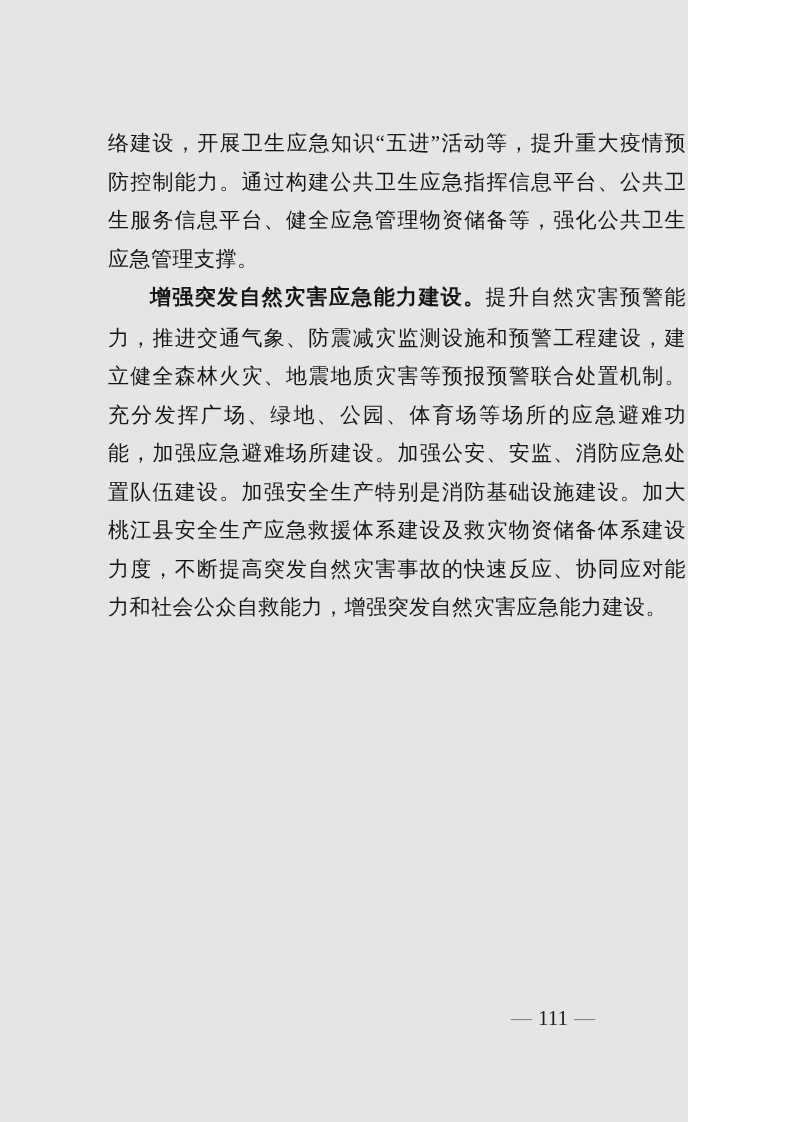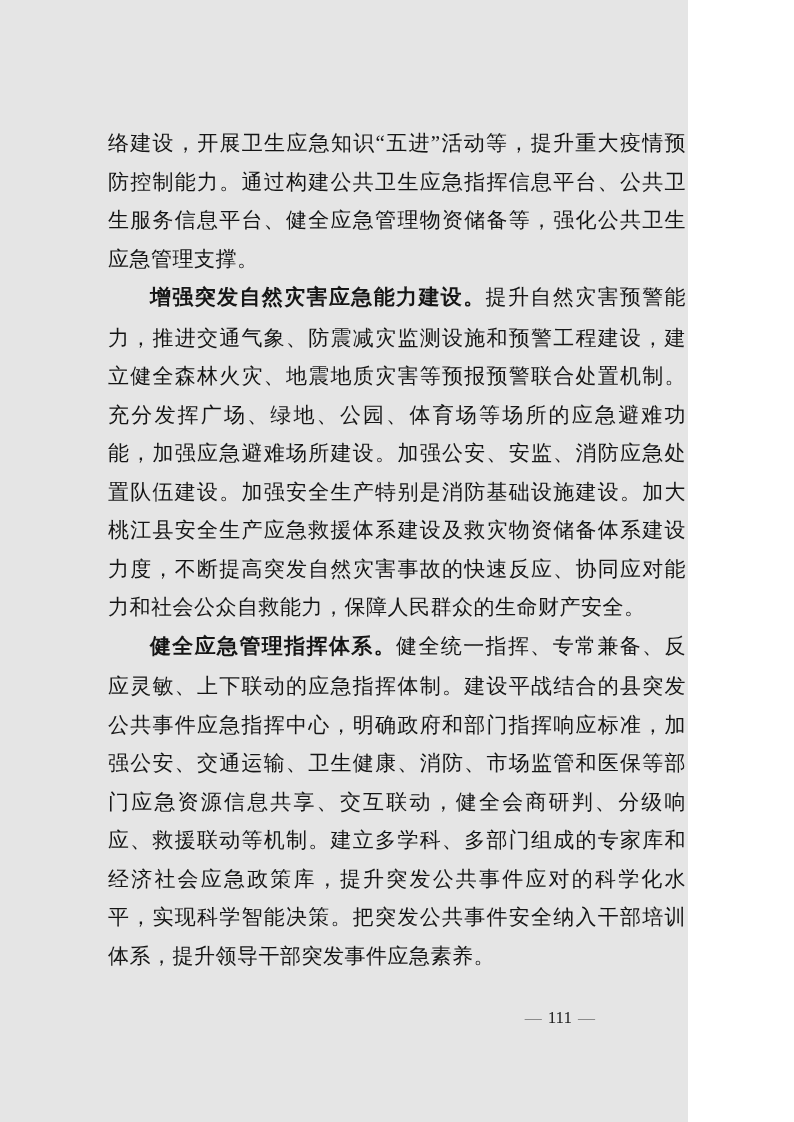--- a/index.html
+++ b/index.html
@@ -33,21 +33,21 @@
     text-indent: 2em;
   }
   .lead {
     font-weight: bold;
     font-family: Liberation Mono, monospace;
   }
   .footer {
     position: absolute;
     top: 1005px;
     right: 87px;
-    font-size: 17px;
+    font-size: 21px;
     line-height: 26px;
     white-space: nowrap;
   }
   .footer .dash {
     color: #7d7d7d;
     padding: 0 6px;
   }
   .footer .num {
     color: #1a1a1a;
   }
@@ -57,26 +57,23 @@
 
 <div class="page">
 
   <div class="text-block">
 
     <p class="para">
       <span class="body-text">络建设，开展卫生应急知识“五进”活动等，提升重大疫情预防控制能力。通过构建公共卫生应急指挥信息平台、公共卫生服务信息平台、健全应急管理物资储备等，强化公共卫生应急管理支撑。</span>
     </p>
 
     <p class="para indented">
-      <span class="lead">增强突发自然灾害应急能力建设。</span><span class="body-text">提升自然灾害预警能力，推进交通气象、防震减灾监测设施和预警工程建设，建立健全森林火灾、地震地质灾害等预报预警联合处置机制。充分发挥广场、绿地、公园、体育场等场所的应急避难功能，加强应急避难场所建设。加强公安、安监、消防应急处置队伍建设。加强安全生产特别是消防基础设施建设。加大桃江县安全生产应急救援体系建设及救灾物资储备体系建设力度，不断提高突发自然灾害事故的快速反应、协同应对能力和社会公众自救能力，保障人民群众的生命财产安全。</span>
+      <span class="lead">增强突发自然灾害应急能力建设。</span><span class="body-text">提升自然灾害预警能力，推进交通气象、防震减灾监测设施和预警工程建设，建立健全森林火灾、地震地质灾害等预报预警联合处置机制。充分发挥广场、绿地、公园、体育场等场所的应急避难功能，加强应急避难场所建设。加强公安、安监、消防应急处置队伍建设。加强安全生产特别是消防基础设施建设。加大桃江县安全生产应急救援体系建设及救灾物资储备体系建设力度，不断提高突发自然灾害事故的快速反应、协同应对能力和社会公众自救能力，增强突发自然灾害应急能力建设。</span>
     </p>
 
-    <p class="para indented">
-      <span class="lead">健全应急管理指挥体系。</span><span class="body-text">健全统一指挥、专常兼备、反应灵敏、上下联动的应急指挥体制。建设平战结合的县突发公共事件应急指挥中心，明确政府和部门指挥响应标准，加强公安、交通运输、卫生健康、消防、市场监管和医保等部门应急资源信息共享、交互联动，健全会商研判、分级响应、救援联动等机制。建立多学科、多部门组成的专家库和经济社会应急政策库，提升突发公共事件应对的科学化水平，实现科学智能决策。把突发公共事件安全纳入干部培训体系，提升领导干部突发事件应急素养。</span>
-    </p>
 
   </div>
 
   <div class="footer">
     <span class="dash">—</span><span class="num">111</span><span class="dash">—</span>
   </div>
 
 </div>
 
 </body></html>

